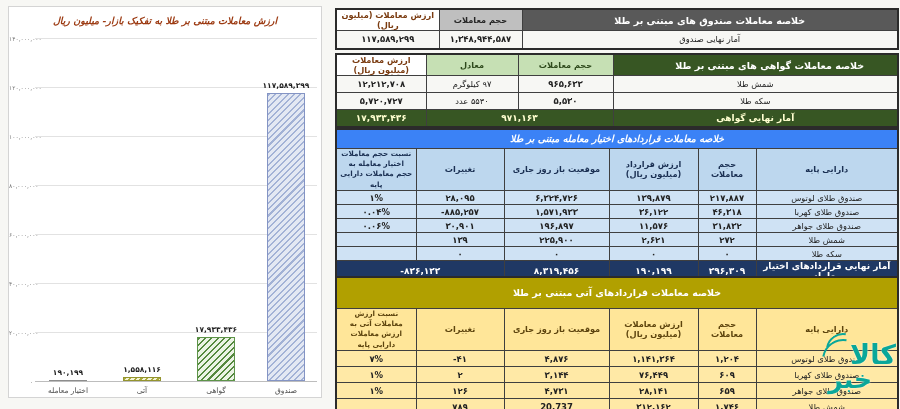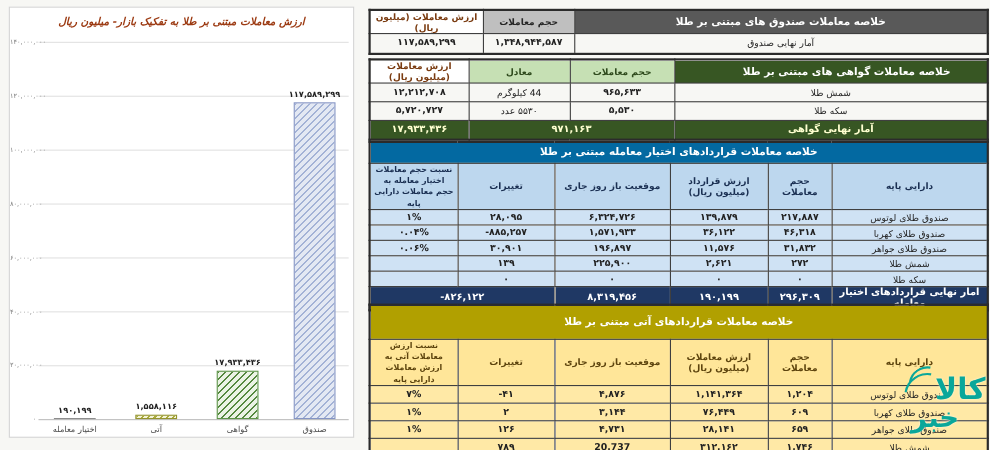--- a/index.html
+++ b/index.html
@@ -66,21 +66,21 @@
   
   .t1-title{background:#595959;}
   .t1-colhead-vol{background:#bfbfbf;color:#262626;}
   .t1-colhead-val{background:#ffffff;color:#7a3b10;}
   
   .t2-title{background:#375623;padding-left:32px;}
   .t2-colhead{background:#c6e0b4;color:#2f4a1d;}
   .t2-colhead-val{background:#ffffff;color:#7a3b10;}
   .t2-final{background:#375623;color:#ffffd0;}
   
-  .t3-title{background:#0369a1;}
+  .t3-title{background:#3b82f6;font-style:italic;}
   .t3-colhead{background:#bdd7ee;color:#1a2f52;}
   .t3-cell{background:#cfe2f4;}
   .t3-final{background:#1f3864;color:#ffffff;}
   
   .t4-title{background:#b1a000;}
   .t4-colhead{background:#ffe699;color:#5d440e;}
   .t4-cell{background:#ffe9a6;}
   .t4-final{background:#b1a000;color:#ffffff;}
   .final-label{font-size:9px;font-weight:bold;}
   .final-num{font-size:9px;font-weight:bold;direction:ltr;}
@@ -173,21 +173,21 @@
     <tbody>
         <tr style="height:19px">
       <td class="t-title t2-title">خلاصه معاملات گواهی های مبتنی بر طلا</td>
       <td class="colhead t2-colhead">حجم معاملات</td>
       <td class="colhead t2-colhead">معادل</td>
       <td class="colhead t2-colhead-val">ارزش معاملات (میلیون ریال)</td>
     </tr>
     <tr style="height:17px">
       <td class="name">شمش طلا</td>
       <td class="num">۹۶۵,۶۳۳</td>
-      <td class="name">44 کیلوگرم</td>
+      <td class="name">۹۷ کیلوگرم</td>
       <td class="num">۱۲,۲۱۲,۷۰۸</td>
     </tr>
     <tr style="height:17px">
       <td class="name">سکه طلا</td>
       <td class="num">۵,۵۳۰</td>
       <td class="name">۵۵۳۰ عدد</td>
       <td class="num">۵,۷۲۰,۷۲۷</td>
     </tr>
     <tr style="height:17px">
       <td class="t2-final final-label">آمار نهایی گواهی</td>

